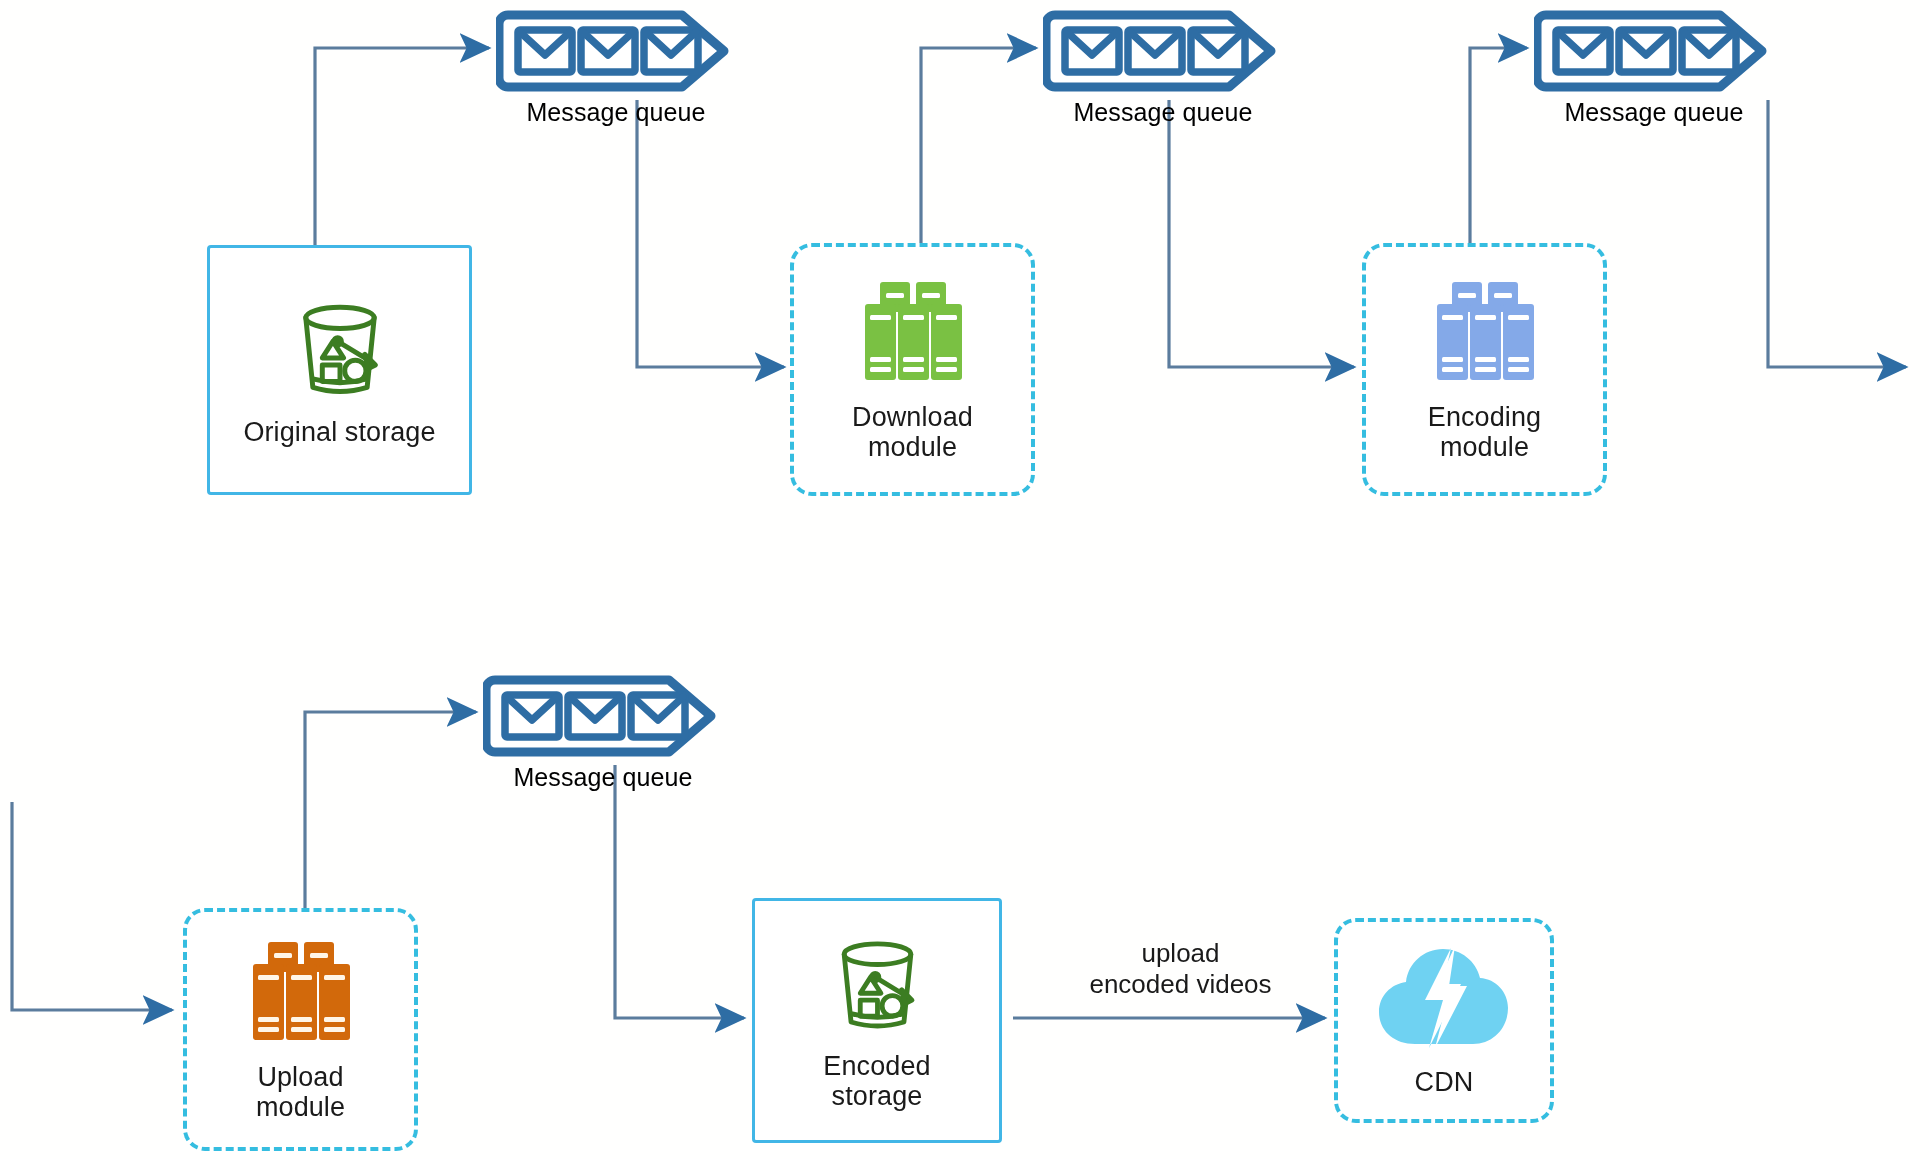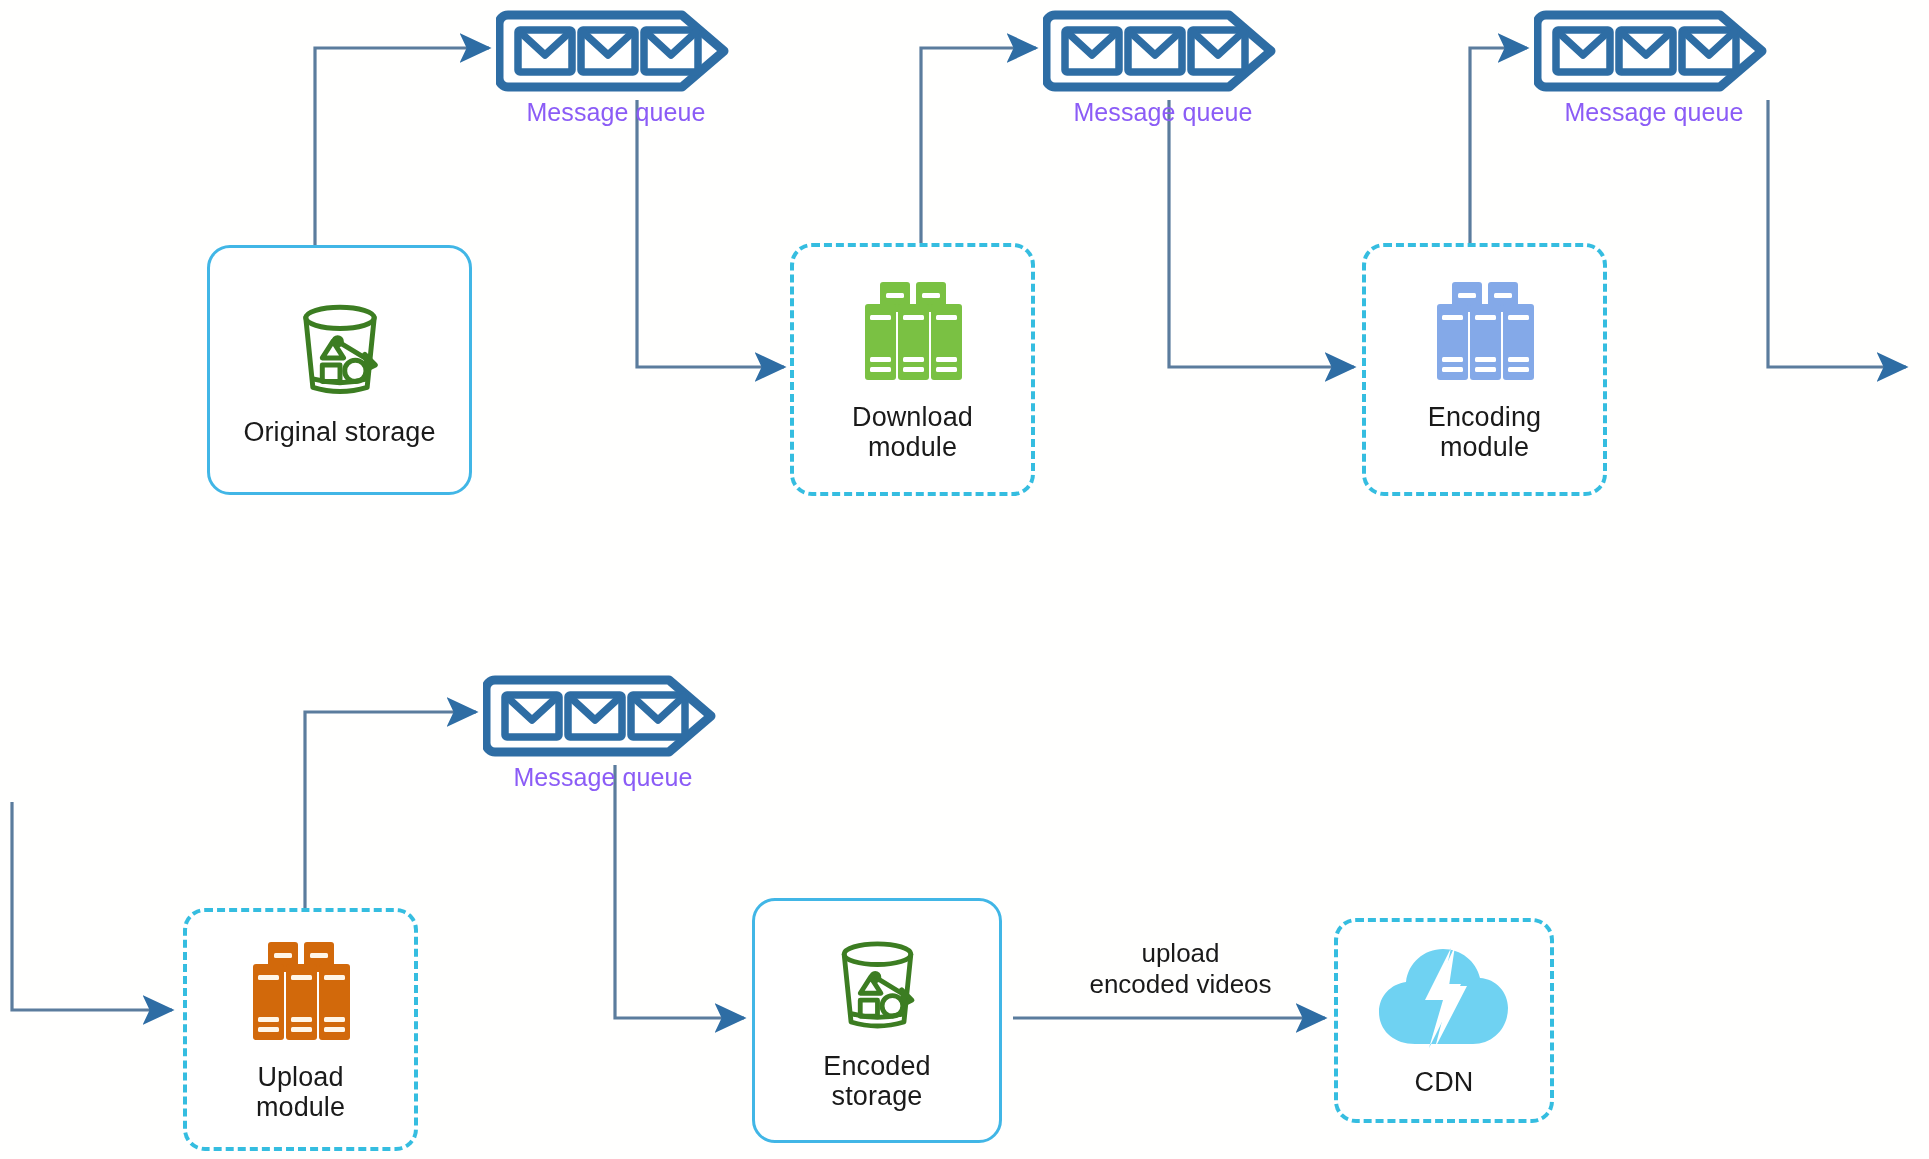--- a/index.html
+++ b/index.html
@@ -4,27 +4,27 @@
 <style>
   html,body{margin:0;padding:0;background:#ffffff;}
   body{width:1929px;height:1159px;overflow:hidden;font-family:"Liberation Sans",sans-serif;}
   #canvas{position:relative;width:1929px;height:1159px;background:#fffffe;}
 
   svg.layer{position:absolute;left:0;top:0;width:1929px;height:1159px;overflow:visible;}
 
   .node{position:absolute;box-sizing:border-box;display:flex;flex-direction:column;
         align-items:center;justify-content:center;}
 
-  .node.solid{border:3.5px solid #41B6E6;border-radius:23px;background:#ffffff;align-items:center;}
+  .node.solid{border:3.5px solid #41B6E6;border-radius:4px;background:#ffffff;align-items:center;}
   .node.dashed{border:4px dashed #35BDE0;border-radius:22px;background:#ffffff;gap:9px;}
 
   .node-label{font-size:27px;color:#1a1a1a;line-height:1.12;text-align:center;
               letter-spacing:.1px;white-space:pre-line;margin-top:6px;}
 
-  .queue-label{position:absolute;font-size:25px;color:#8b5cf6;text-align:center;
+  .queue-label{position:absolute;font-size:25px;color:#000000;text-align:center;
                white-space:nowrap;letter-spacing:.1px;}
 
   .edge-label{position:absolute;font-size:26px;color:#1a1a1a;text-align:center;
               line-height:1.2;white-space:pre-line;}
 
   .icon{display:block;}
   .queue{position:absolute;}
 </style>
 </head>
 <body>

